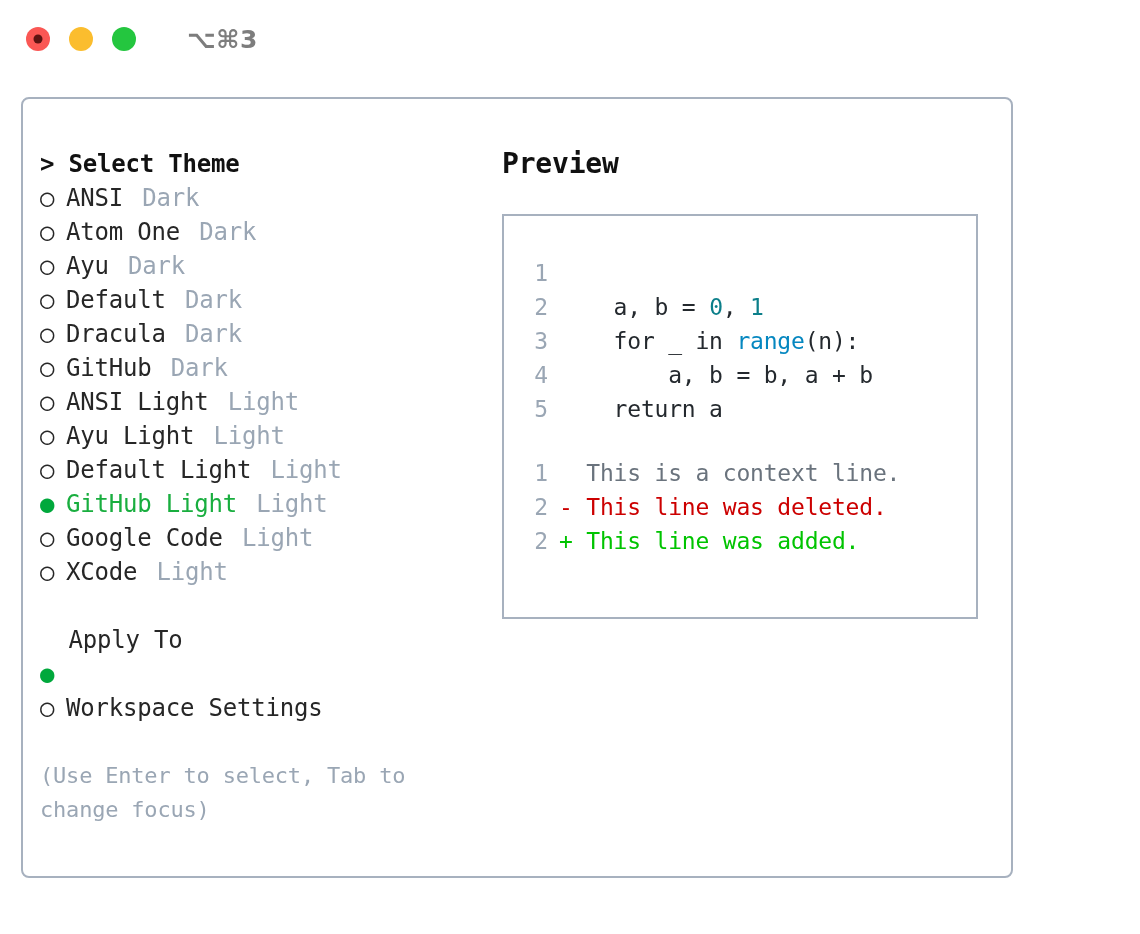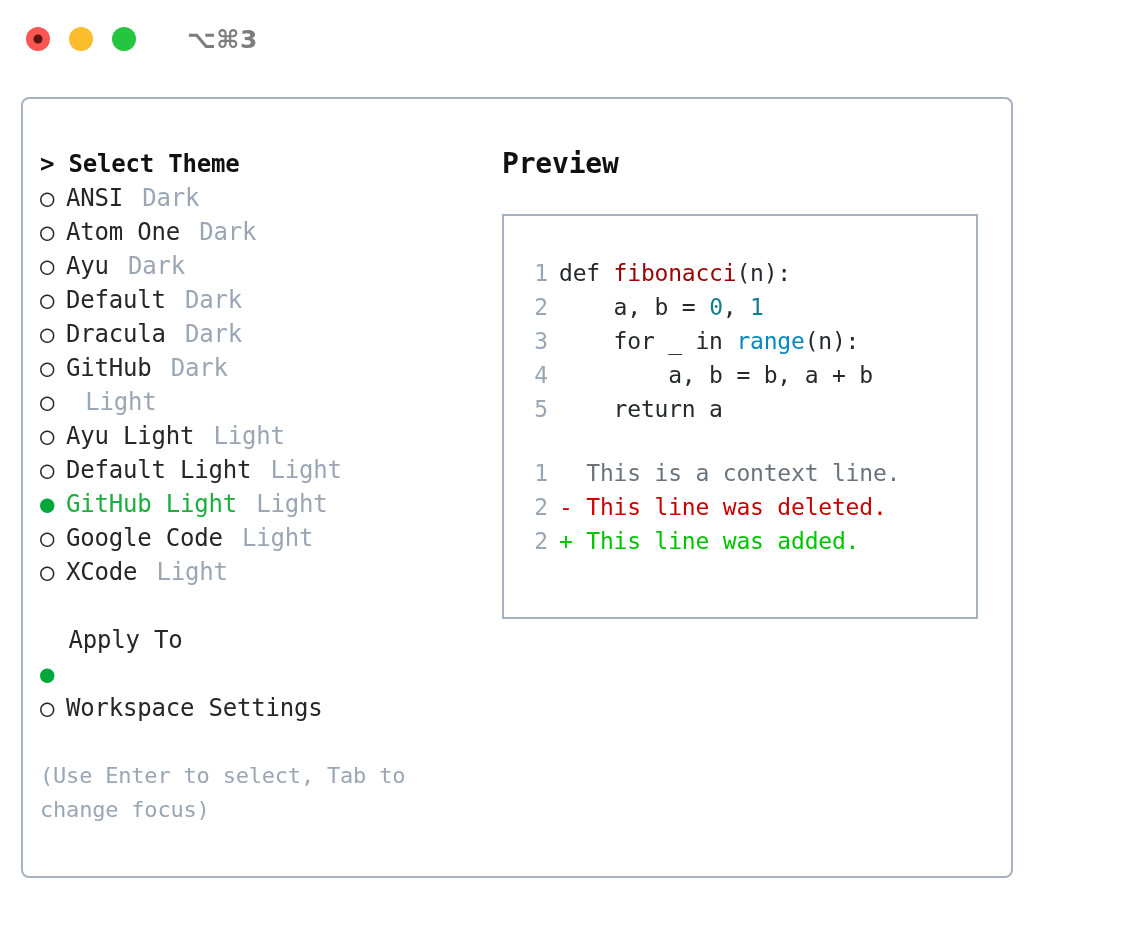--- a/index.html
+++ b/index.html
@@ -215,21 +215,21 @@
 
         <div class="section-title">&gt; Select Theme</div>
 
         <div id="theme-list">
             <div class="opt-row"><span class="bullet bullet-off">○</span><span class="opt-label">ANSI</span><span class="opt-kind"> Dark</span></div>
             <div class="opt-row"><span class="bullet bullet-off">○</span><span class="opt-label">Atom One</span><span class="opt-kind"> Dark</span></div>
             <div class="opt-row"><span class="bullet bullet-off">○</span><span class="opt-label">Ayu</span><span class="opt-kind"> Dark</span></div>
             <div class="opt-row"><span class="bullet bullet-off">○</span><span class="opt-label">Default</span><span class="opt-kind"> Dark</span></div>
             <div class="opt-row"><span class="bullet bullet-off">○</span><span class="opt-label">Dracula</span><span class="opt-kind"> Dark</span></div>
             <div class="opt-row"><span class="bullet bullet-off">○</span><span class="opt-label">GitHub</span><span class="opt-kind"> Dark</span></div>
-            <div class="opt-row"><span class="bullet bullet-off">○</span><span class="opt-kind"> Light</span></div>
+            <div class="opt-row"><span class="bullet bullet-off">○</span><span class="opt-label">ANSI Light</span><span class="opt-kind"> Light</span></div>
             <div class="opt-row"><span class="bullet bullet-off">○</span><span class="opt-label">Ayu Light</span><span class="opt-kind"> Light</span></div>
             <div class="opt-row"><span class="bullet bullet-off">○</span><span class="opt-label">Default Light</span><span class="opt-kind"> Light</span></div>
             <div class="opt-row"><span class="bullet bullet-on">●</span><span class="opt-label selected">GitHub Light</span><span class="opt-kind"> Light</span></div>
             <div class="opt-row"><span class="bullet bullet-off">○</span><span class="opt-label">Google Code</span><span class="opt-kind"> Light</span></div>
             <div class="opt-row"><span class="bullet bullet-off">○</span><span class="opt-label">XCode</span><span class="opt-kind"> Light</span></div>
           </div>
 
         <div class="spacer-sm"></div>
 
         <div class="opt-row">
@@ -245,21 +245,21 @@
 
         <div class="hint">(Use Enter to select, Tab to
 change focus)</div>
       </div>
 
       <div class="right-col">
         <div class="preview-title">Preview</div>
 
         <div class="preview-box">
           <div id="code-block">
-              <div class="code-line"><span class="lineno">1</span><span class="code-text"><span class="tok-plain">def </span><span class="tok-fn">fibonacci</span><span class="tok-plain">(n):</span></span></div>
+              <div class="code-line"><span class="lineno">1</span></div>
               <div class="code-line"><span class="lineno">2</span><span class="code-text"><span class="tok-plain">    a, b = </span><span class="tok-num">0</span><span class="tok-plain">, </span><span class="tok-num">1</span></span></div>
               <div class="code-line"><span class="lineno">3</span><span class="code-text"><span class="tok-plain">    for _ in </span><span class="tok-blue">range</span><span class="tok-plain">(n):</span></span></div>
               <div class="code-line"><span class="lineno">4</span><span class="code-text"><span class="tok-plain">        a, b = b, a + b</span></span></div>
               <div class="code-line"><span class="lineno">5</span><span class="code-text"><span class="tok-plain">    return a</span></span></div>
             </div>
           <div class="diff-gap"></div>
           <div id="diff-block">
               <div class="code-line"><span class="lineno">1</span><span class="diff-ctx">  </span><span class="diff-ctx">This is a context line.</span></div>
               <div class="code-line"><span class="lineno">2</span><span class="diff-del">- </span><span class="diff-del">This line was deleted.</span></div>
               <div class="code-line"><span class="lineno">2</span><span class="diff-add">+ </span><span class="diff-add">This line was added.</span></div>

